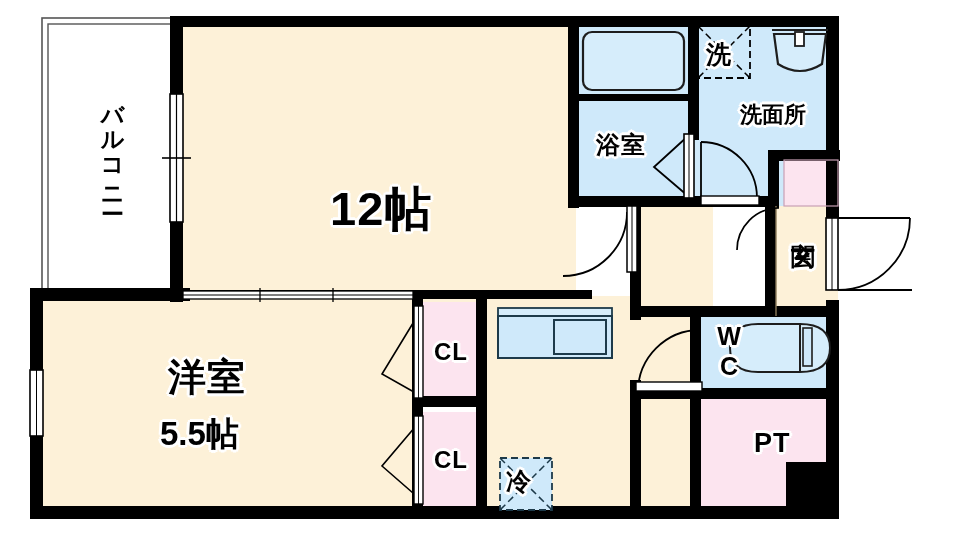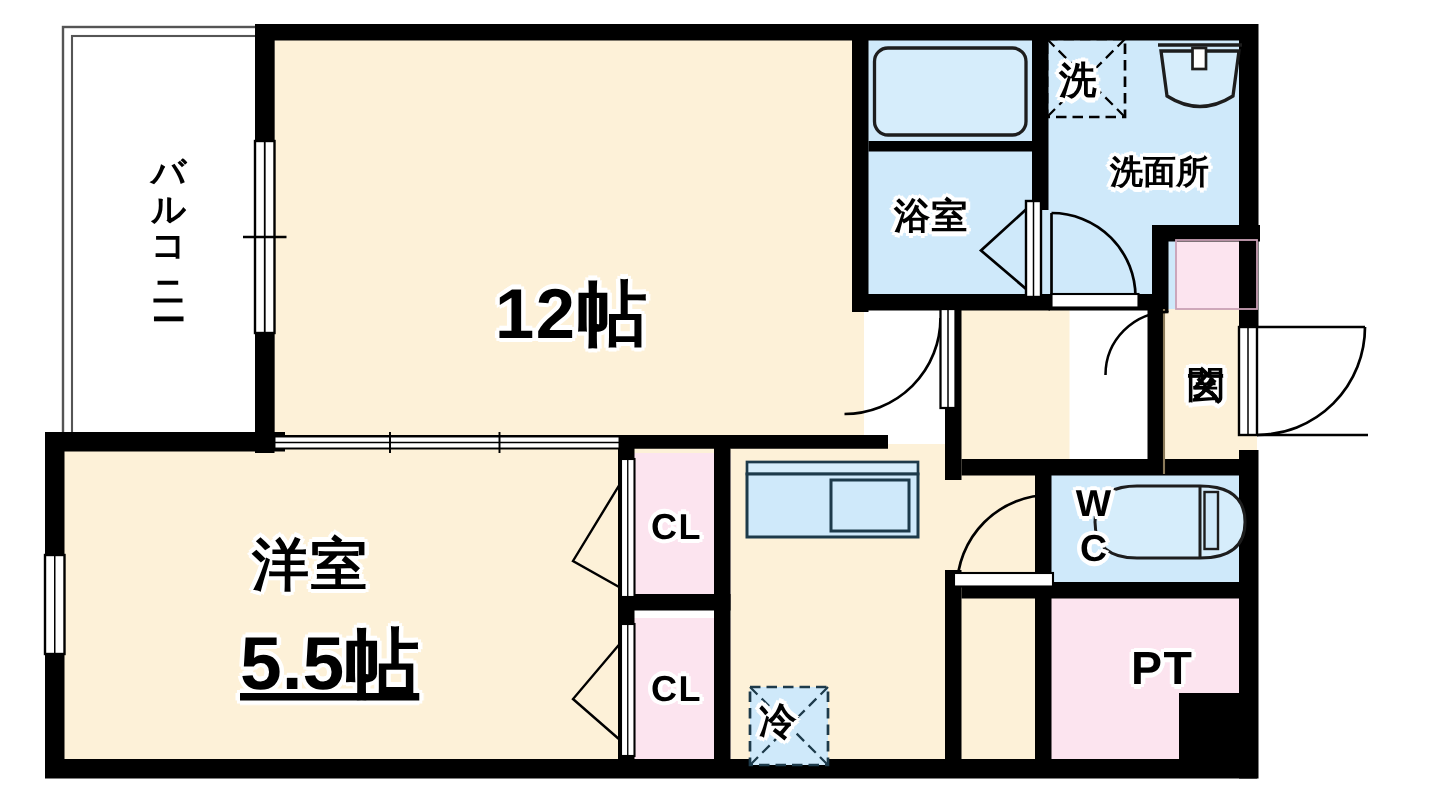--- a/index.html
+++ b/index.html
@@ -36,28 +36,28 @@
     pointer-events: none;
   }
   .vert {
     writing-mode: vertical-rl;
     text-orientation: upright;
     letter-spacing: 2px;
   }
   .ldk-name   { left: 330px; top: 107px;  font-size: 47px; letter-spacing: 1px; }
   .ldk-size   { left: 330px; top: 168px;  font-size: 47px; letter-spacing: 1px; margin-top: 17px; }
   .yoshitsu-name { left: 168px; top: 358px; font-size: 38px; letter-spacing: 1px; }
-  .yoshitsu-size { left: 160px; top: 417px; font-size: 50px; letter-spacing: 0px; text-decoration: underline; }
+  .yoshitsu-size { left: 160px; top: 417px; font-size: 33px; letter-spacing: 0px; }
   .balcony    { left: 101px; top: 88px;  font-size: 23px; }
   .yoku       { left: 596px; top: 133px; font-size: 24px; letter-spacing: 1px; text-align: right; }
   .sen        { left: 706px; top: 42px;  font-size: 25px; }
   .senmen     { left: 740px; top: 104px; font-size: 22px; letter-spacing: 0px; }
   .genkan     { left: 791px; top: 224px; font-size: 24px; }
   .wc         { left: 716px; top: 322px; font-size: 25px; line-height: 1.0; }
-  .pt         { left: 742px; top: 430px; font-size: 31px; letter-spacing: 1px; padding-left: 12px; }
+  .pt         { left: 742px; top: 430px; font-size: 27px; letter-spacing: 1px; padding-left: 12px; }
   .cl1        { left: 434px; top: 340px; font-size: 24px; letter-spacing: 1px; }
   .cl2        { left: 434px; top: 448px; font-size: 24px; letter-spacing: 1px; }
   .rei        { left: 506px; top: 469px; font-size: 25px; }
 </style>
 </head>
 <body>
 
 <div id="plan">
 
   <svg width="956" height="541" viewBox="0 0 956 541">

